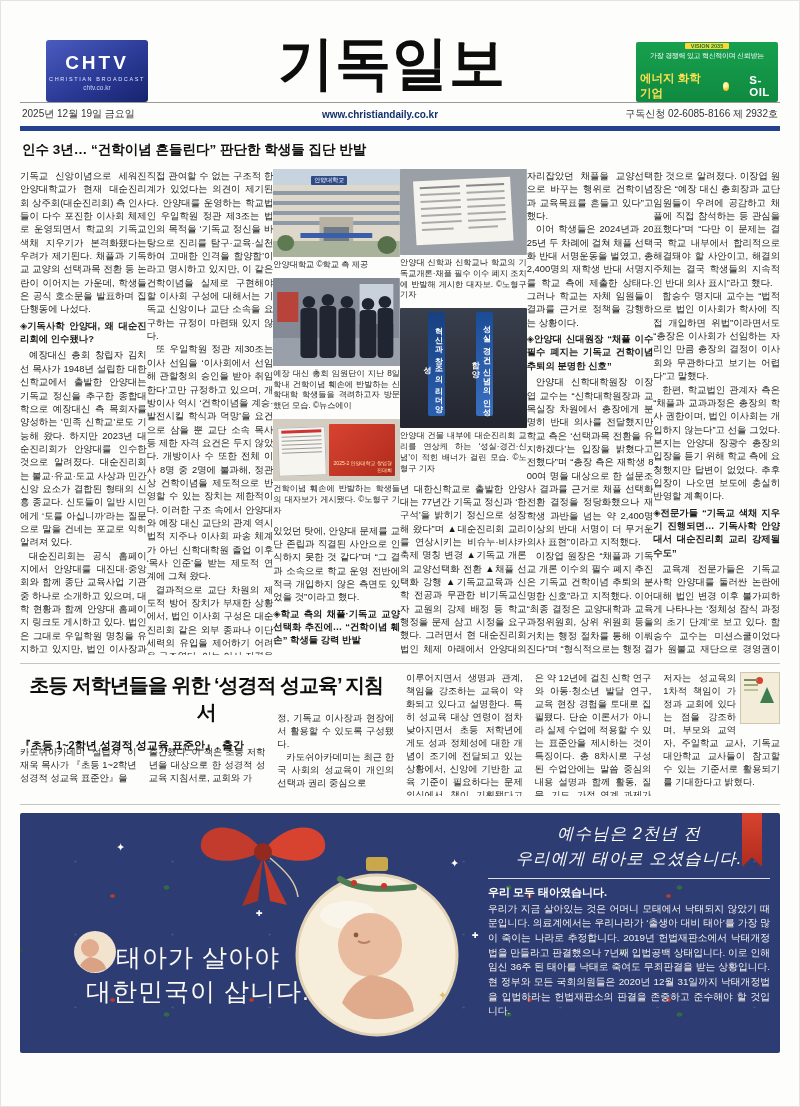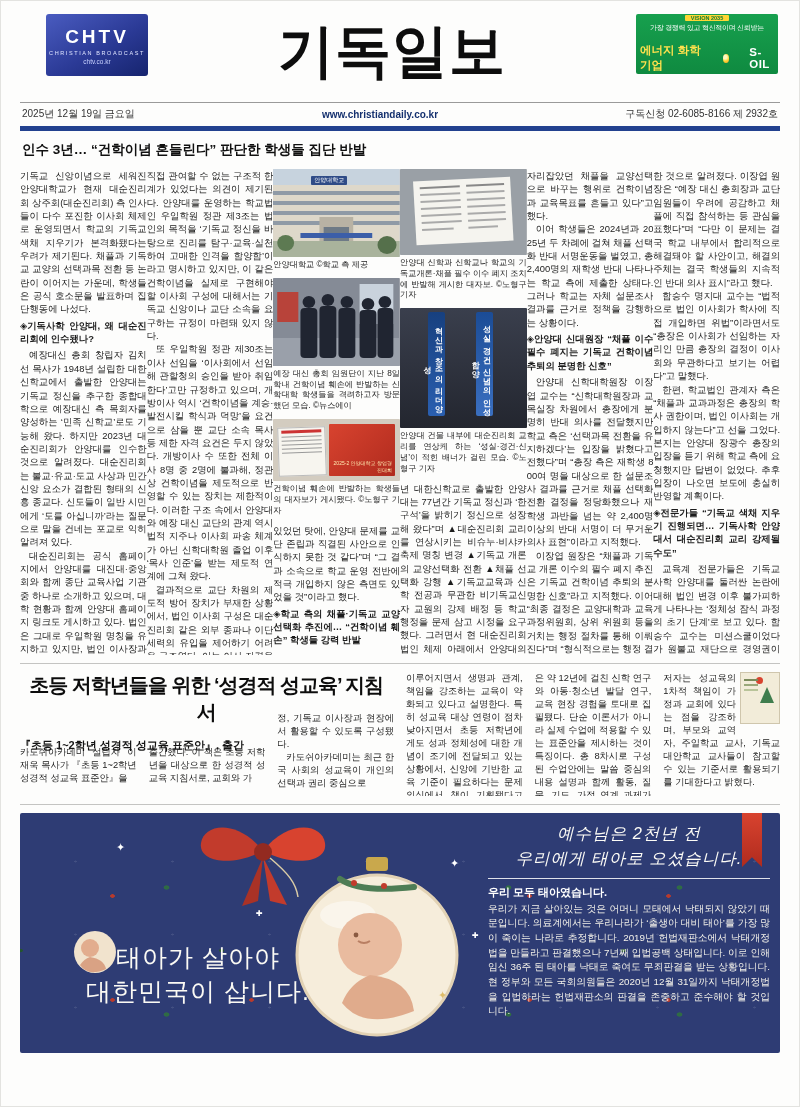--- a/index.html
+++ b/index.html
@@ -1,21 +1,21 @@
 <!DOCTYPE html>
 <html><head>
 <meta charset="utf-8">
 <style>
   html,body{margin:0;padding:0;background:#ffffff;}
   body{font-family:"Liberation Sans","DejaVu Sans",sans-serif;color:#111;}
   .page{position:relative;width:800px;height:1107px;margin:0 auto;background:#fdfdfc;
         box-sizing:border-box;padding:14px 20px 0 20px;box-shadow:inset 0 0 0 1px #e3e3e0;overflow:hidden;}
 
   
-  .hdr{display:flex;align-items:flex-start;justify-content:space-between;height:88px;}
+  .hdr{display:flex;align-items:flex-end;justify-content:space-between;height:88px;}
   .chtv{width:102px;height:62px;border-radius:3px;background:linear-gradient(150deg,#4a5cc0 0%,#2b3a96 55%,#16246e 100%);
         color:#fff;display:flex;flex-direction:column;align-items:center;justify-content:center;gap:2px;margin-left:26px;}
   .chtv .t1{font-size:19px;font-weight:bold;letter-spacing:3px;}
   .chtv .t2{font-size:5.5px;letter-spacing:1.6px;color:#dfe4ff;}
   .chtv .t3{font-size:6.5px;color:#c9d2ff;}
   .masthead{font-size:56px;font-weight:bold;letter-spacing:1px;color:#0d0d0d;transform:scaleY(1.04);}
   .soil{width:142px;height:60px;background:linear-gradient(#17a04e,#0f8a40);border-radius:2px;color:#fff;
         display:flex;flex-direction:column;align-items:center;justify-content:center;gap:2px;padding:3px 4px;box-sizing:border-box;margin-right:2px;}
   .soil .vision{background:#ffd633;color:#0f7a38;font-size:5.5px;font-weight:bold;padding:0 6px;border-radius:1px;}
   .soil .l1{font-size:7px;letter-spacing:-0.3px;white-space:nowrap;}
@@ -254,21 +254,21 @@
         </div>
         <figcaption class="cap">안양대 건물 내부에 대순진리회 교리를 연상케 하는 ‘성실·경건·신념’이 적힌 배너가 걸린 모습. ©노형구 기자</figcaption>
       </figure>
 
       <p class="first">년 대한신학교로 출발한 안양대는 77년간 기독교 정신과 ‘한 구석’을 밝히기 정신으로 성장해 왔다”며 ▲대순진리회 교리를 연상시키는 비슈누·비샤카 축제 명칭 변경 ▲기독교 개론의 교양선택화 전환 ▲채플 선택화 강행 ▲기독교교육과 신학 전공과 무관한 비기독교신자 교원의 강제 배정 등 학교 행정을 문제 삼고 시정을 요구했다. 그러면서 현 대순진리회 법인 체제 아래에서 안양대의 건학이념과 교육목표가 훼손되고 있다고 주장했다.</p>
 
     </div>
 
     <div class="col">
       <p class="first">자리잡았던 채플을 교양선택으로 바꾸는 행위로 건학이념과 교육목표를 흔들고 있다”고 했다.</p>
-      <p>이어 학생들은 2024년과 2025년 두 차례에 걸쳐 채플 선택화 반대 서명운동을 벌였고, 총 2,400명의 재학생 반대 나타나는 학교 측에 제출한 상태다. 그러나 학교는 자체 설문조사 결과를 근거로 정책을 강행하는 상황이다.</p>
+      <p>이어 학생들은 2024년과 2025년 두 차례에 걸쳐 채플 선택화 반대 서명운동을 벌였고, 총 2,400명의 재학생 반대 서명지를 학교 측에 제출한 상태다. 그러나 학교는 자체 임원들이 결과를 근거로 정책을 강행하는 상황이다.</p>
       <p class="sh">◈안양대 신대원장 “채플 이수 필수 폐지는 기독교 건학이념 추퇴의 분명한 신호”</p>
       <p>안양대 신학대학원장 이장엽 교수는 “신학대학원장과 교목실장 차원에서 총장에게 분명히 반대 의사를 전달했지만 학교 측은 ‘선택과목 전환을 유지하겠다’는 입장을 밝혔다고 전했다”며 “총장 측은 재학생 800여 명을 대상으로 한 설문조사 결과를 근거로 채플 선택화 전환 결정을 정당화했으나 재학생 과반을 넘는 약 2,400명 이상의 반대 서명이 더 무거운 의사 표현”이라고 지적했다.</p>
       <p>이장엽 원장은 “채플과 기독교 개론 이수의 필수 폐지 추진은 기독교 건학이념 추퇴의 분명한 신호”라고 지적했다. 이어 “최종 결정은 교양대학과 교육과정위원회, 상위 위원회 등을 거치는 행정 절차를 통해 이뤄진다”며 “형식적으로는 행정 결정이지만, 총장과 부총장단의 의지가 교양대학의 판단에 상당한 영향을 미친다”고 설명했다.</p>
 
     </div>
 
     <div class="col">
       <p class="first">한 것으로 알려졌다. 이장엽 원장은 “예장 대신 총회장과 교단 임원들이 우려에 공감하고 채플에 직접 참석하는 등 관심을 표했다”며 “다만 이 문제는 결국 학교 내부에서 합리적으로 해결돼야 할 사안이고, 해결의 주체는 결국 학생들의 지속적인 반대 의사 표시”라고 했다.</p>
       <p>함승수 명지대 교수는 “법적으로 법인 이사회가 학사에 직접 개입하면 위법”이라면서도 “총장은 이사회가 선임하는 자리인 만큼 총장의 결정이 이사회와 무관하다고 보기는 어렵다”고 말했다.</p>
       <p>한편, 학교법인 관계자 측은 “채플과 교과과정은 총장의 학사 권한이며, 법인 이사회는 개입하지 않는다”고 선을 그었다. 본지는 안양대 장광수 총장의 입장을 듣기 위해 학교 측에 요청했지만 답변이 없었다. 추후 입장이 나오면 보도에 충실히 반영할 계획이다.</p>

